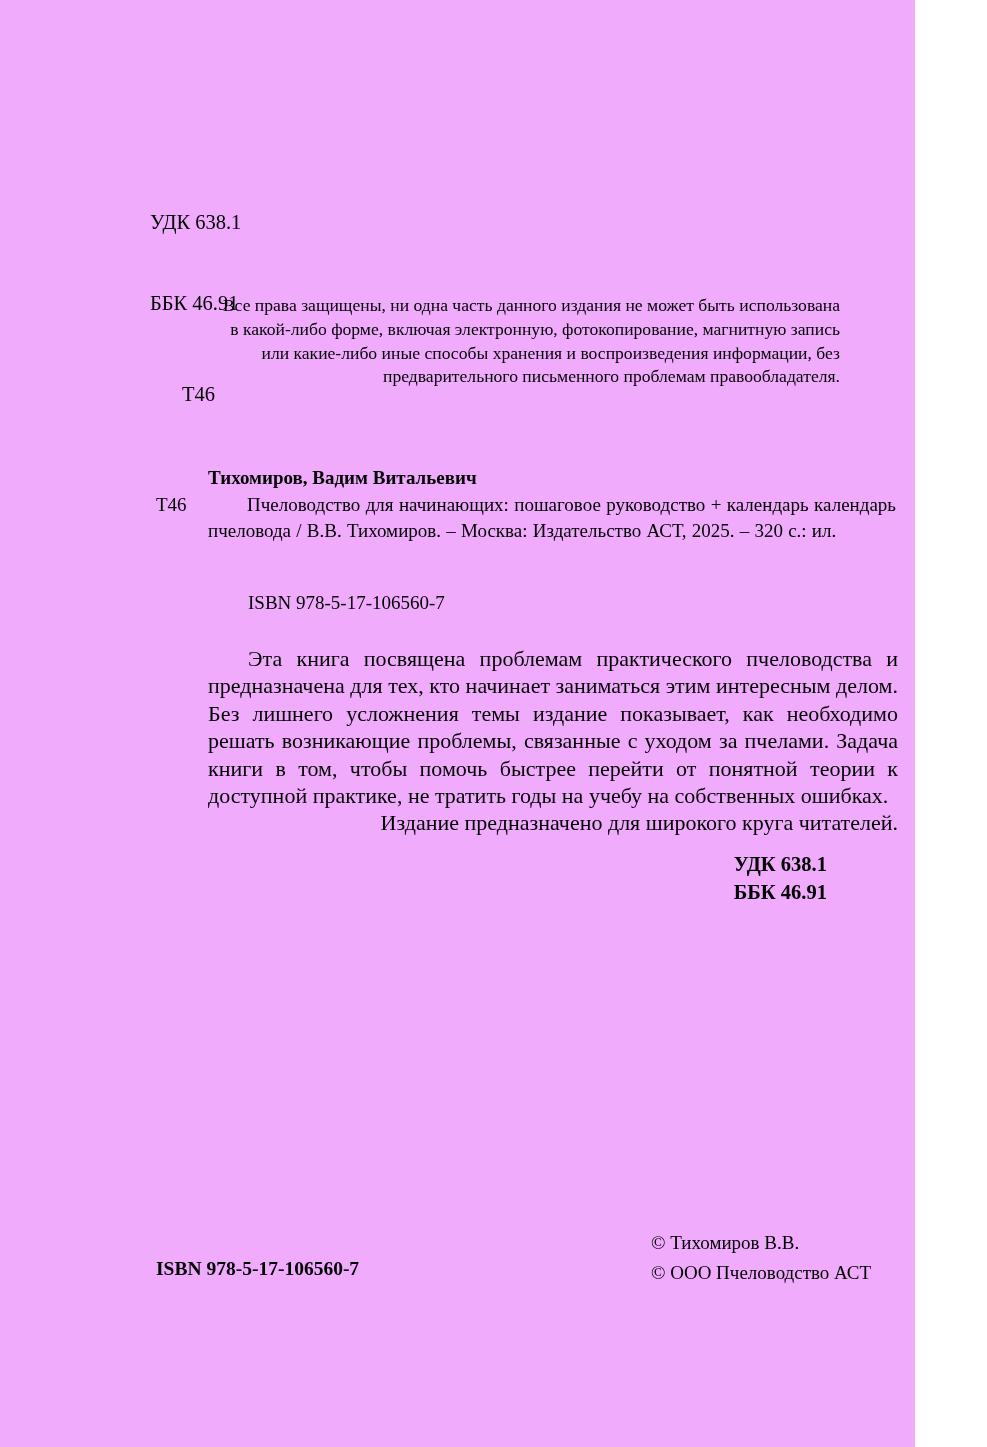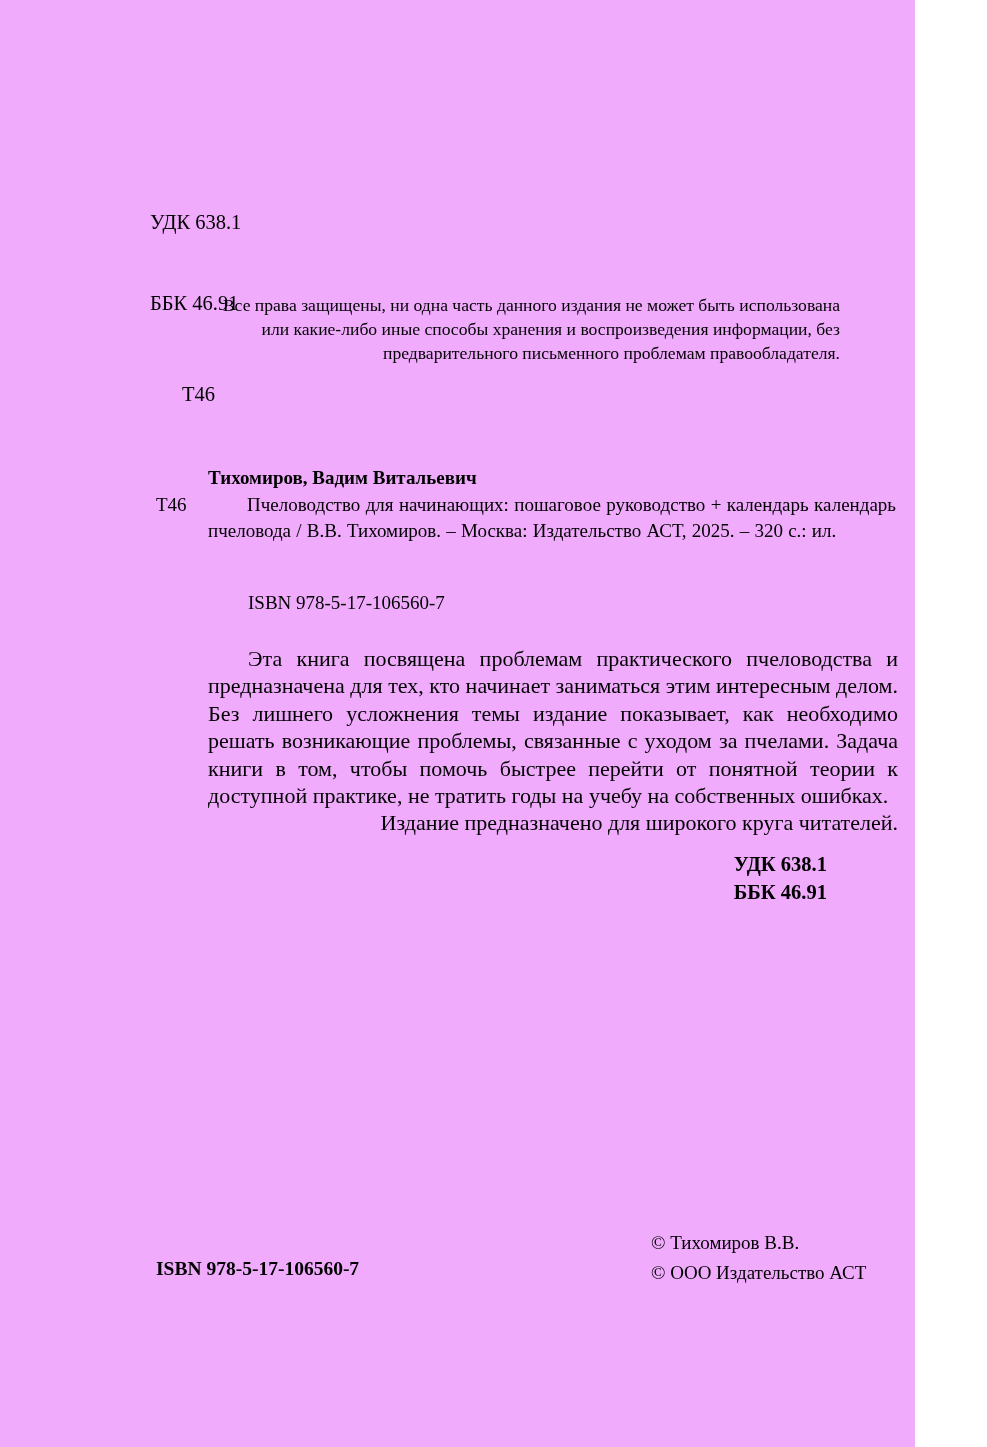--- a/index.html
+++ b/index.html
@@ -147,20 +147,21 @@
 <div class="page">
 
   <div class="classification">
     <span class="cls-line">УДК 638.1</span>
     <span class="cls-line">ББК 46.91</span>
     <span class="cls-code">Т46</span>
   </div>
 
   <div class="rights">
     <span class="r-line">Все права защищены, ни одна часть данного издания не может быть использована</span>
+    <span class="r-line">в какой-либо форме, включая электронную, фотокопирование, магнитную запись</span>
     <span class="r-line">или какие-либо иные способы хранения и воспроизведения информации, без</span>
     <span class="r-line">предварительного письменного проблемам правообладателя.</span>
   </div>
 
   <div class="bib">
     <span class="bib-author">Тихомиров, Вадим Витальевич</span>
     <span class="bib-body">
       <span class="bib-mark">Т46</span>
       <span class="bib-desc">Пчеловодство для начинающих: пошаговое руководство + календарь календарь пчеловода / В.В. Тихомиров. – Москва: Издательство АСТ, 2025. – 320 с.: ил.</span>
     </span>
@@ -174,16 +175,16 @@
   </div>
 
   <div class="classification-repeat">
     <span>УДК 638.1</span>
     <span>ББК 46.91</span>
   </div>
 
   <div class="footer-isbn">ISBN 978-5-17-106560-7</div>
   <div class="footer-copyright">
     <span>© Тихомиров В.В.</span>
-    <span>© ООО Издательство АСТ</span>
+    <span>© ООО Пчеловодство АСТ</span>
   </div>
 
 </div>
 
 </body></html>

